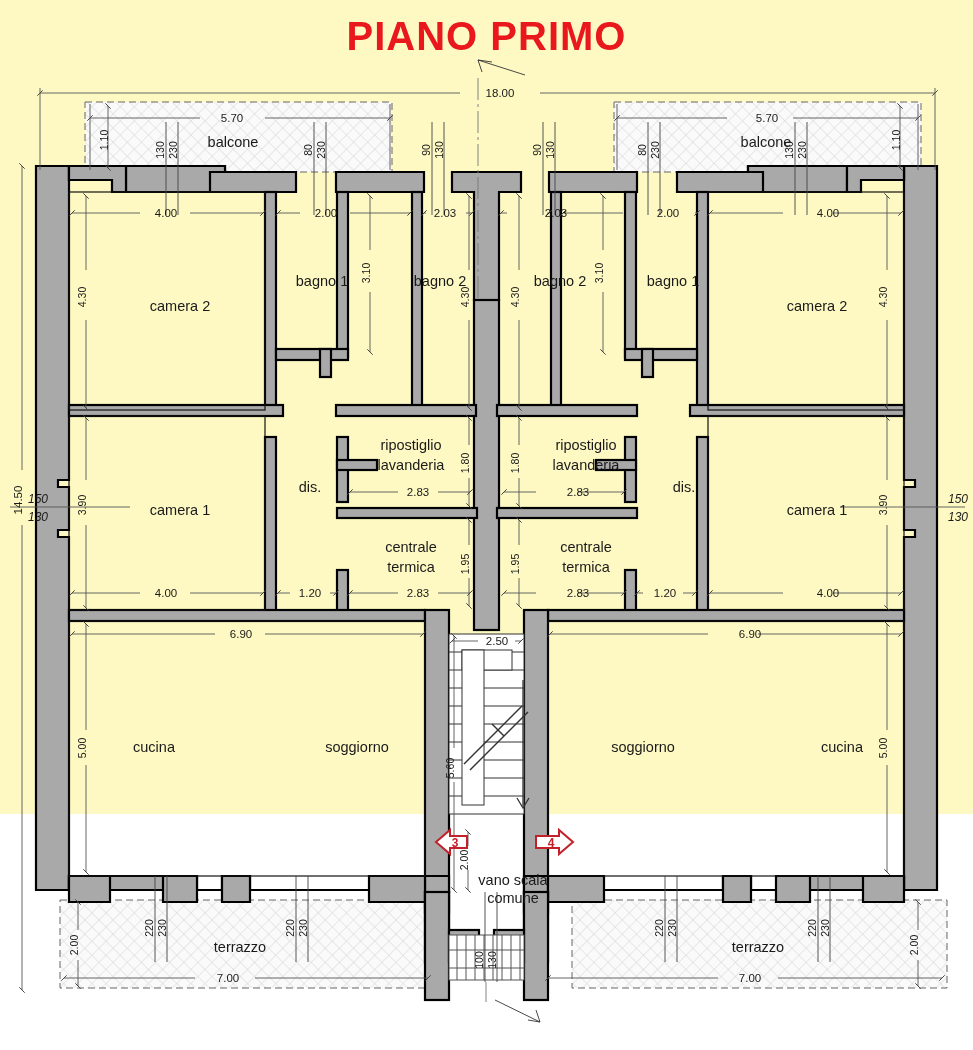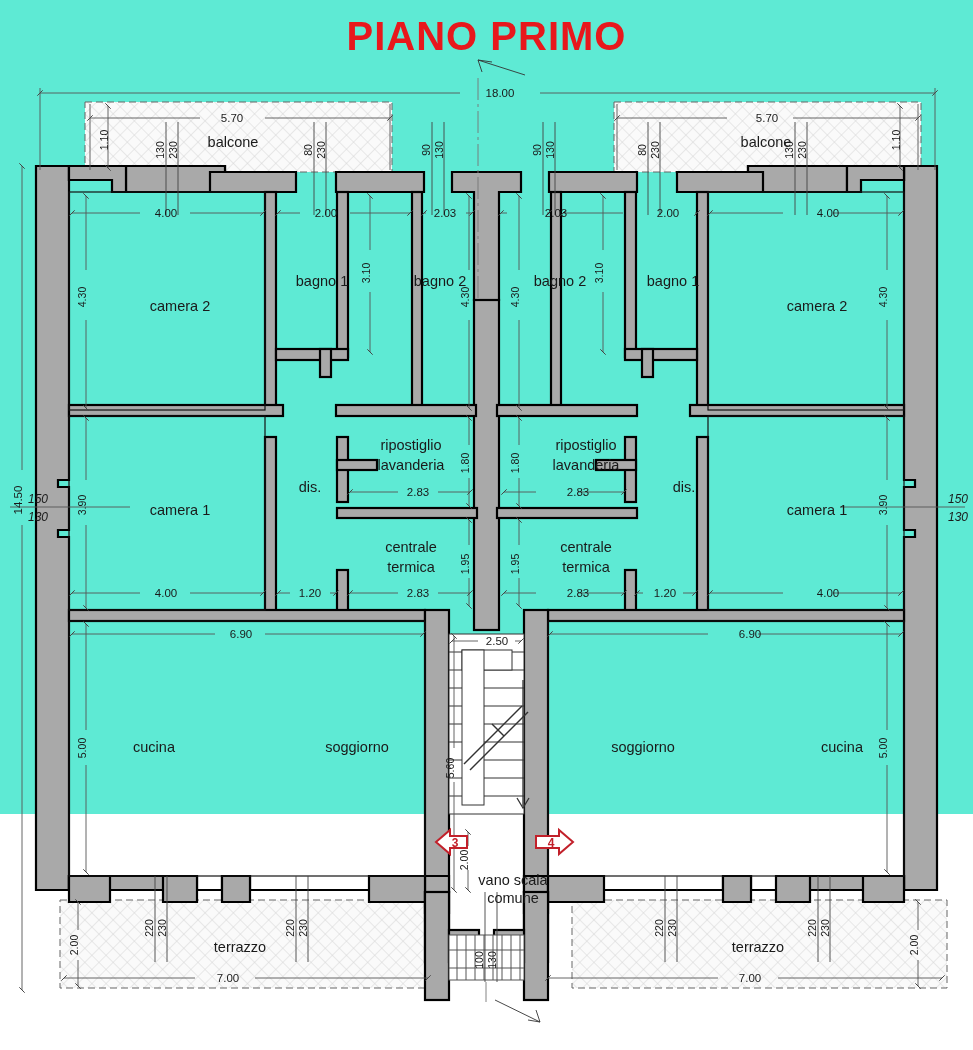--- a/index.html
+++ b/index.html
@@ -1,18 +1,18 @@
 <!DOCTYPE html>
 <html><head>
 <meta charset="utf-8">
 <style>
   html,body{margin:0;padding:0;background:#ffffff;}
   body{width:973px;height:1050px;overflow:hidden;
        font-family:"Liberation Sans", sans-serif;}
-  #stage{position:relative;width:973px;height:814px;background:#5eead4;}
+  #stage{position:relative;width:973px;height:814px;background:#fef9c3;}
   #title{
     position:absolute;left:0;top:14px;width:973px;text-align:center;
     color:#e8181c;font-weight:bold;font-size:40px;letter-spacing:1px;
     font-family:"Liberation Sans", sans-serif;
   }
   svg{position:absolute;left:0;top:0;}
   text{font-family:"Liberation Sans", sans-serif;fill:#1a1a1a;}
   .rm{font-size:14.5px;}            
   .dim{font-size:11.5px;}           
   .dimv{font-size:11.5px;}          

